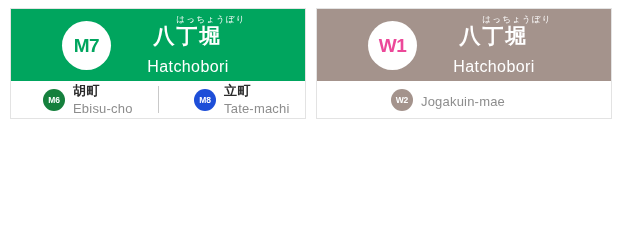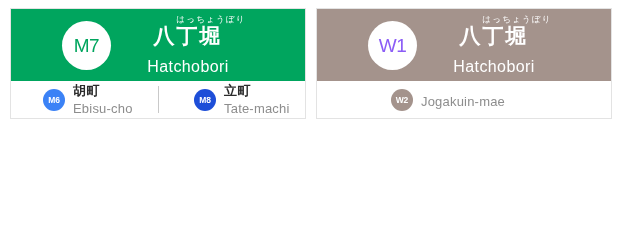--- a/index.html
+++ b/index.html
@@ -50,21 +50,21 @@
     border-radius: 50%;
     background: #ffffff;
     display: flex;
     align-items: center;
     justify-content: center;
     flex: none;
     margin-right: 11px;
   }
   .line-badge span {
     font-size: 19px;
-    font-weight: normal;
+    font-weight: bold;
     letter-spacing: -0.5px;
     line-height: 1;
   }
   .name-stack {
     display: flex;
     flex-direction: column;
     align-items: center;
     justify-content: center;
     color: #ffffff;
     min-width: 132px;
@@ -182,21 +182,21 @@
           <div class="kanji">八丁堀</div>
           <div class="romaji">Hatchobori</div>
         </div>
       </div>
     </div>
 
     <div class="adjacent">
       <div class="adj-divider"></div>
 
       <div class="adj-cell left-half">
-        <div class="adj-badge" style="background:#3b82f6">
+        <div class="adj-badge" style="background:#15803d">
           <span>M6</span>
         </div>
         <div class="adj-text">
           <div class="adj-kanji">胡町</div>
           <div class="adj-romaji">Ebisu-cho</div>
         </div>
       </div>
 
       <div class="adj-cell right-half">
         <div class="adj-badge" style="background:#1d4ed8">
@@ -208,21 +208,21 @@
         </div>
       </div>
     </div>
   </div>
 
   <div class="sign" id="sign-w1">
 
     <div class="band" style="background:#a4938c">
       <div class="band-inner">
         <div class="line-badge">
-          <span style="color:#8b5cf6">W1</span>
+          <span style="color:#ec4899">W1</span>
         </div>
         <div class="name-stack">
           <div class="furigana">はっちょうぼり</div>
           <div class="kanji">八丁堀</div>
           <div class="romaji">Hatchobori</div>
         </div>
       </div>
     </div>
 
     <div class="adjacent">

